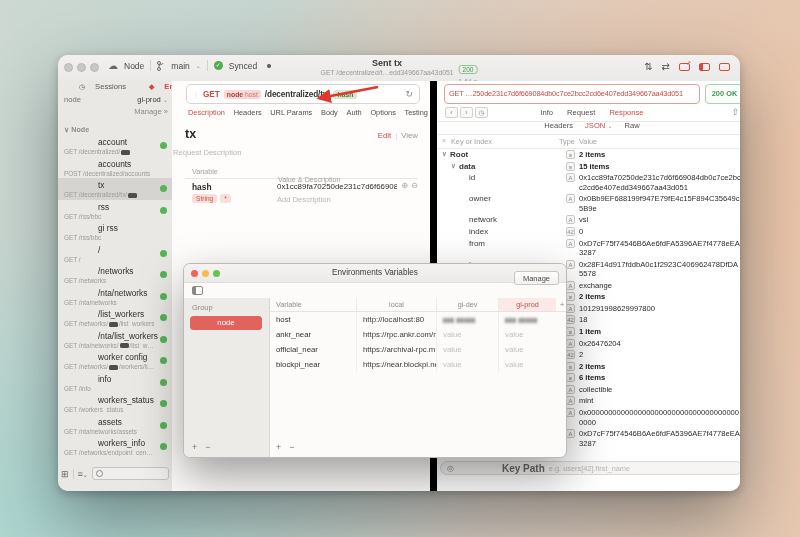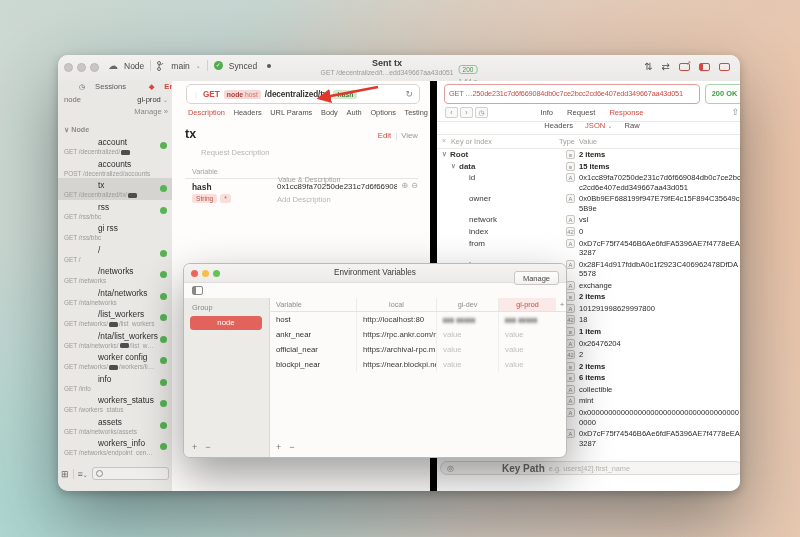--- a/index.html
+++ b/index.html
@@ -67,21 +67,21 @@
   .varpill .vg{color:#a64038;font-weight:700;}
   .varpill .vn{color:#c8776d;}
   .u-path{font-size:8.2px;font-weight:600;color:#33322f;letter-spacing:-0.1px;}
   .parampill{background:#d8e8d0;color:#48793f;border-radius:2.5px;font-size:6.8px;padding:1px 4px;font-weight:600;}
   .u-refresh{margin-left:auto;font-size:9px;color:#8a8886;}
   .reqtabs{position:absolute;left:16px;right:2px;top:27px;display:flex;justify-content:space-between;font-size:7.4px;color:#504e4c;}
   .rt.active{color:#cf4a42;}
   .req-title{position:absolute;left:13px;top:46px;font-size:12.5px;font-weight:700;color:#292826;}
   .editview{position:absolute;right:12px;top:50px;font-size:7.8px;color:#9a9896;display:flex;gap:4px;}
   .ev-edit{color:#cf4a42;}
-  .req-desc{position:absolute;left:29px;top:67px;font-size:7.6px;color:#b7b5b1;}
+  .req-desc{position:absolute;left:1px;top:67px;font-size:7.6px;color:#b7b5b1;}
   .vhead{position:absolute;left:13px;right:12px;top:86px;height:11px;border-bottom:1px solid #e8e6e3;font-size:7.2px;color:#a4a29f;}
   .vh1{position:absolute;left:7px;top:0;}
   .vh2{position:absolute;left:93px;top:8px;text-align:right;}
   .var-name{position:absolute;left:20px;top:101px;font-size:8.4px;font-weight:600;color:#2e2d2b;}
   .badges{position:absolute;left:20px;top:113px;display:flex;gap:3px;}
   .b{background:#f8dfdc;color:#c2554c;font-size:6.6px;padding:1px 4px;border-radius:2.5px;}
   .var-value{position:absolute;left:105px;top:101px;width:120px;font-size:7.9px;color:#2e2d2b;white-space:nowrap;overflow:hidden;}
   .row-icons{position:absolute;right:12px;top:100px;display:flex;gap:3px;font-size:8px;color:#a09e9b;}
   .add-desc{position:absolute;left:105px;top:114px;font-size:7.6px;color:#b7b5b1;}
   
@@ -556,21 +556,21 @@
         </marker>
       </defs>
     <line x1="70" y1="5" x2="12" y2="16" stroke="#e0362b" stroke-width="2.4" marker-end="url(#ah)"></line>
   </svg>
 
   <div class="modal">
     <div class="m-titlebar">
       <span class="ml r"></span>
       <span class="ml y"></span>
       <span class="ml g"></span>
-      <span class="m-title">Environment Variables</span>
+      <span class="m-title">Environments Variables</span>
     </div>
     <span class="m-sbicon"></span>
     <button class="m-manage">Manage</button>
     <div class="m-left">
       <div class="m-group-h">Group</div>
       <div class="m-pill">node</div>
       <div class="m-pm">
         <span>+</span>
         <span>−</span>
       </div>

